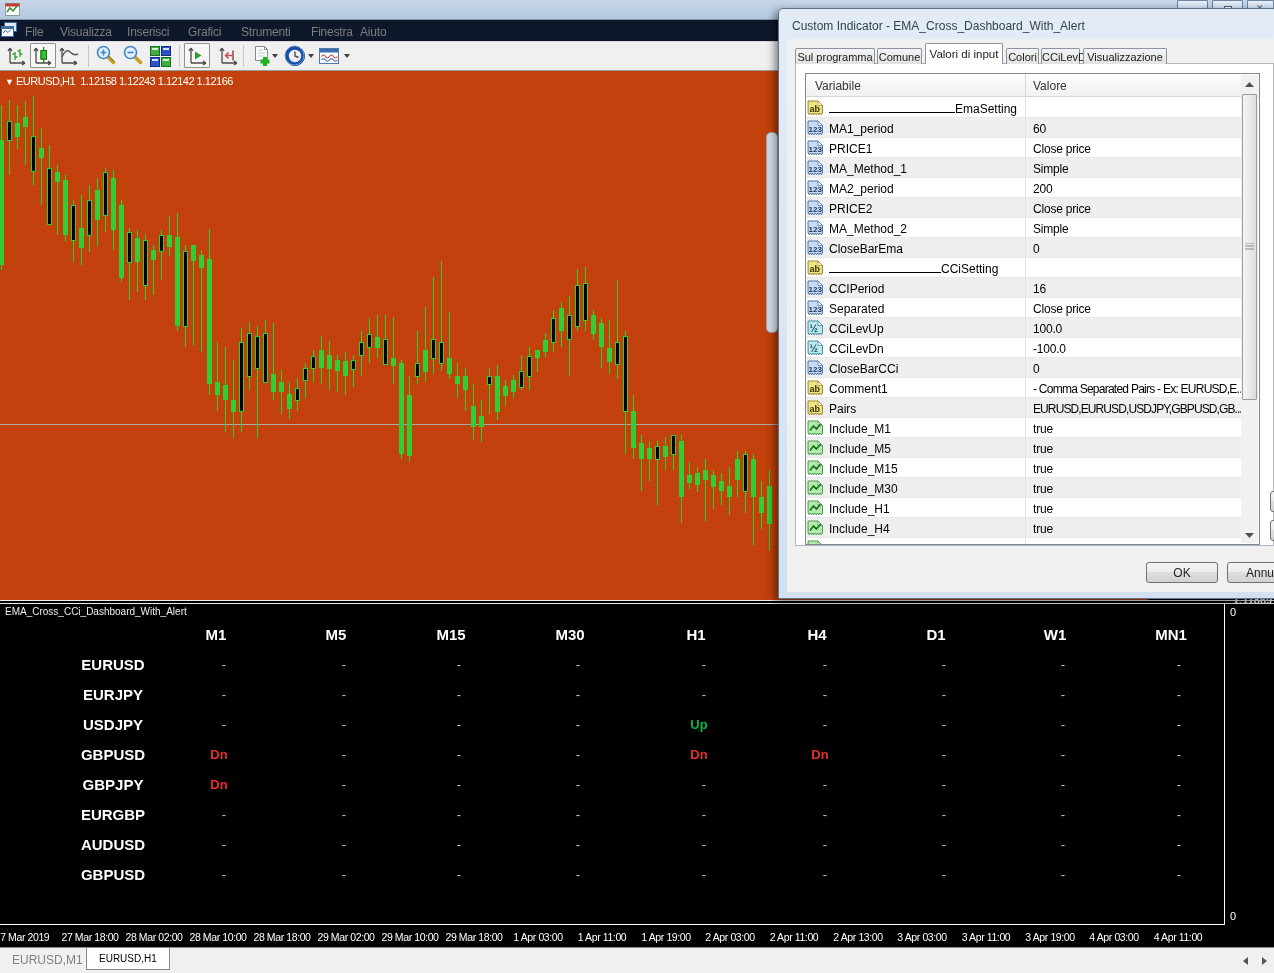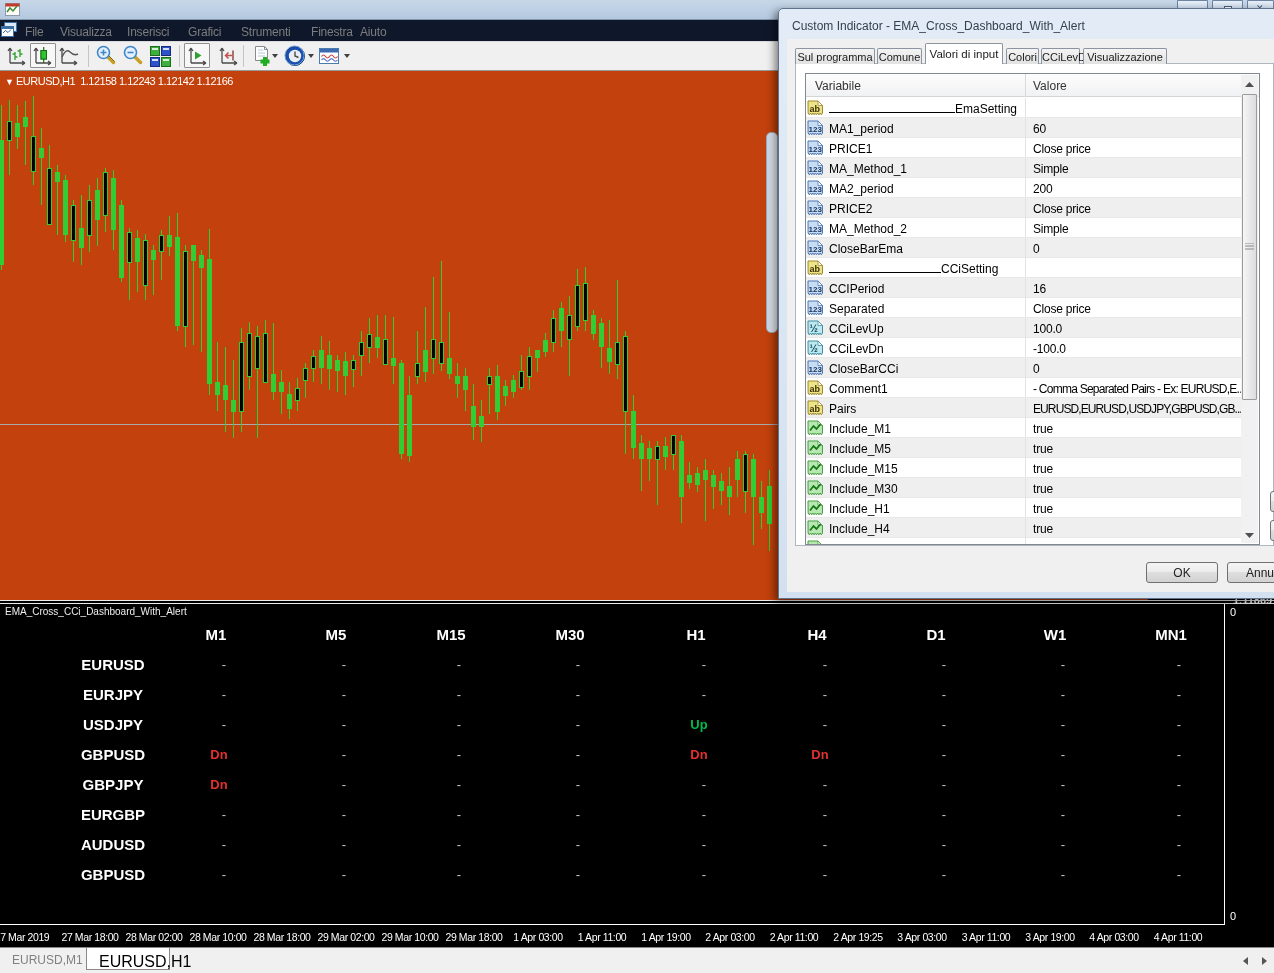--- a/index.html
+++ b/index.html
@@ -462,32 +462,32 @@
 <span style="left:218px">28 Mar 10:00</span>
 <span style="left:282px">28 Mar 18:00</span>
 <span style="left:346px">29 Mar 02:00</span>
 <span style="left:410px">29 Mar 10:00</span>
 <span style="left:474px">29 Mar 18:00</span>
 <span style="left:538px">1 Apr 03:00</span>
 <span style="left:602px">1 Apr 11:00</span>
 <span style="left:666px">1 Apr 19:00</span>
 <span style="left:730px">2 Apr 03:00</span>
 <span style="left:794px">2 Apr 11:00</span>
-<span style="left:858px">2 Apr 19:25</span>
+<span style="left:858px">2 Apr 13:00</span>
 <span style="left:922px">3 Apr 03:00</span>
 <span style="left:986px">3 Apr 11:00</span>
 <span style="left:1050px">3 Apr 19:00</span>
 <span style="left:1114px">4 Apr 03:00</span>
 <span style="left:1178px">4 Apr 11:00</span>
   </div>
 
 <div id="tabbar">
   <span class="abs" style="left:12px;top:5px;font-size:12px;color:#808080">EURUSD,M1</span>
   <span class="abs" style="left:86px;top:0;width:84px;height:22px;background:#fff;border:1px solid #898989;border-top:none;"></span>
-  <span class="abs" style="left:99px;top:5px;font-size:16px;color:#000">EURUSD,H1</span>
+  <span class="abs" style="left:99px;top:5px;font-size:10px;color:#000">EURUSD,H1</span>
   <span class="abs" style="left:1243px;top:9px;width:0;height:0;border-top:4px solid transparent;border-bottom:4px solid transparent;border-right:5px solid #555"></span>
   <span class="abs" style="left:1262px;top:9px;width:0;height:0;border-top:4px solid transparent;border-bottom:4px solid transparent;border-left:5px solid #555"></span>
 </div>
 
 <div id="dlg">
   <div id="dlgtitle">
       <span class="abs" style="left:13px;top:10px">Custom Indicator - EMA_Cross_Dashboard_With_Alert</span>
     </div>
   <div id="dlgbody">
     <div class="tab" style="left:8px;width:80px">Sul programma</div>

